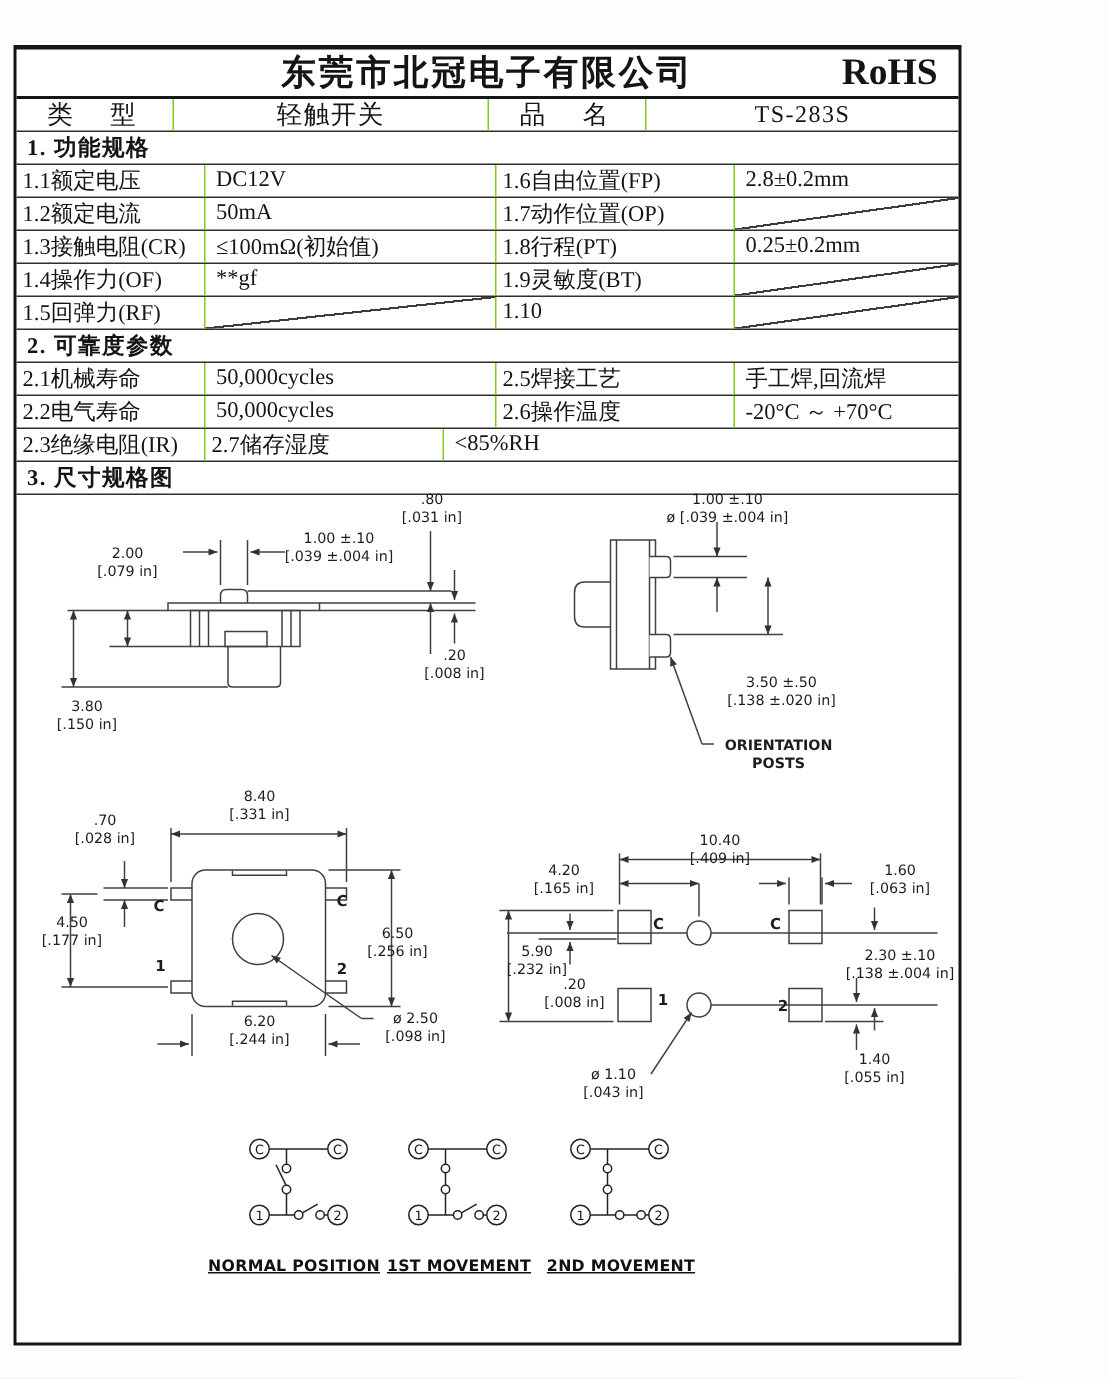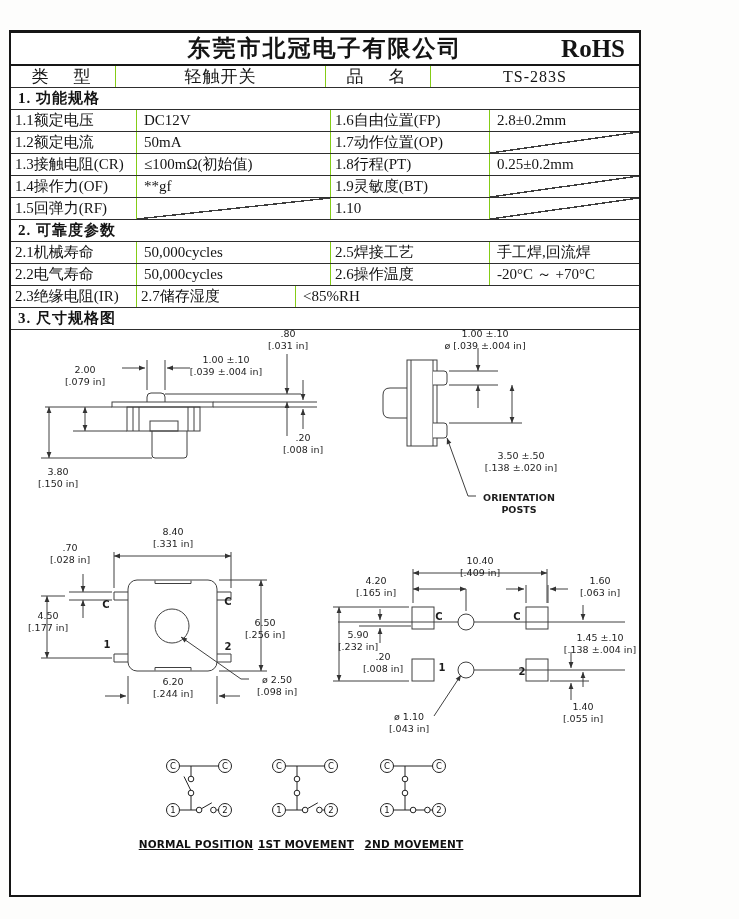--- a/index.html
+++ b/index.html
@@ -261,21 +261,21 @@
       <div class="dim" style="left:115px;top:2px;width:68px;">10.40
 [.409 in]</div>
       <div class="dim" style="left:16px;top:22px;width:58px;">4.20
 [.165 in]</div>
       <div class="dim" style="left:240px;top:22px;width:58px;">1.60
 [.063 in]</div>
       <div class="dim" style="left:2px;top:76px;width:50px;">5.90
 [.232 in]</div>
       <div class="dim" style="left:24px;top:98px;width:56px;">.20
 [.008 in]</div>
-      <div class="dim" style="left:225px;top:79px;width:88px;">1.45 ±.10
+      <div class="dim" style="left:225px;top:79px;width:88px;">2.30 ±.10
 [.138 ±.004 in]</div>
       <div class="dim" style="left:222px;top:148px;width:60px;">1.40
 [.055 in]</div>
       <div class="dim" style="left:46px;top:158px;width:64px;">ø 1.10
 [.043 in]</div>
       <div class="pin" style="left:100px;top:58px;">C</div>
       <div class="pin" style="left:178px;top:58px;">C</div>
       <div class="pin" style="left:103px;top:109px;">1</div>
       <div class="pin" style="left:183px;top:113px;">2</div>
     </div>

